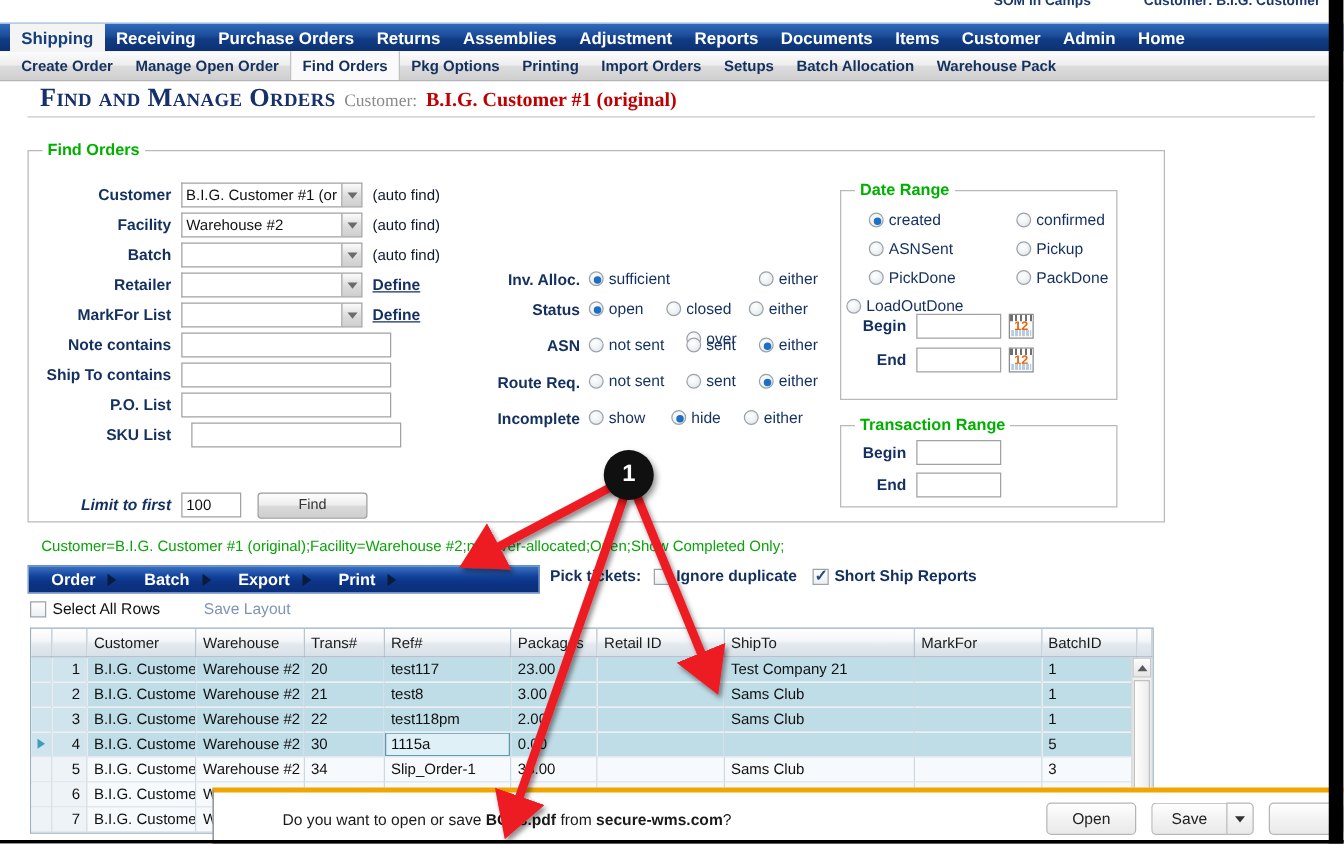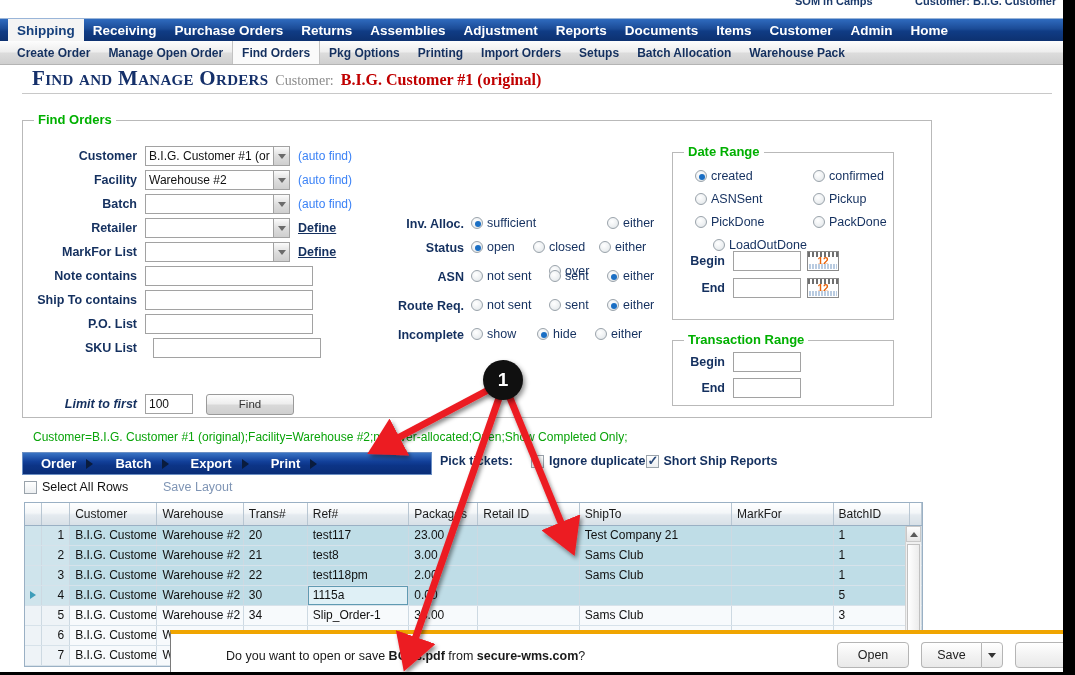--- a/index.html
+++ b/index.html
@@ -141,21 +141,21 @@
     background: linear-gradient(to bottom, #fbfbfb, #dcdcdc 55%, #cfcfcf);
     display: flex; align-items: center; justify-content: center;
     cursor: pointer;
   }
   .combo .arrow::after {
     content: ""; width: 0; height: 0;
     border-left: 4px solid transparent;
     border-right: 4px solid transparent;
     border-top: 5px solid #6b6b6b;
   }
-  .autofind { color: #3b82f6; font-size: 12px; margin-left: 8px; white-space: nowrap; text-align: center; }
+  .autofind { color: #0f172a; font-size: 12px; margin-left: 8px; white-space: nowrap; text-align: center; }
   .define {
     color: #14305f; font-size: 12.5px; font-weight: bold;
     text-decoration: underline; margin-left: 8px; cursor: pointer;
   }
 
   
   .radio-row { position: absolute; display: flex; align-items: center; }
   .radio-row .rlabel {
     color: #14305f; font-weight: bold; font-size: 12.5px;
     text-align: right; padding-right: 7px; white-space: nowrap;
@@ -184,21 +184,21 @@
     margin-right: 5px;
   }
   .cbx.on::after {
     content: "✓"; position: absolute; left: 0px; top: -3px;
     font-size: 13px; color: #2b4a7a; font-weight: bold;
     line-height: 15px; width: 13px; text-align: center;
   }
 
   
   .cal {
-    width: 32px; height: 20px; margin-left: 6px;
+    width: 20px; height: 20px; margin-left: 6px;
     border: 1px solid #8a8a8a; background: #ffffff;
     position: relative; cursor: pointer; flex: 0 0 auto;
   }
   .cal::before {
     content: ""; position: absolute; left: 0; top: 0; right: 0; height: 5px;
     background: repeating-linear-gradient(to right, #6f6f6f 0 2px, #ffffff 2px 4px);
   }
   .cal .num {
     position: absolute; left: 0; right: 0; top: 4px;
     text-align: center; font-size: 10px; font-weight: bold; color: #e8630a;
@@ -599,21 +599,21 @@
           <span class="rtext">Pickup</span>
         </span>
         <span class="ropt" style="position: absolute; left: 22px; top: 62px;">
           <span class="rad"></span>
           <span class="rtext">PickDone</span>
         </span>
         <span class="ropt" style="position: absolute; left: 140px; top: 62px;">
           <span class="rad"></span>
           <span class="rtext">PackDone</span>
         </span>
-        <span class="ropt" style="position: absolute; left: 40px; top: 85px;">
+        <span class="ropt" style="position: absolute; left: 4px; top: 85px;">
           <span class="rad"></span>
           <span class="rtext">LoadOutDone</span>
         </span>
       </div>
 
     <div class="frow" style="left:10px; top:97px;">
       <span class="flabel" style="width:50px;">Begin</span>
       <input class="txt" style="width: 68px;" value="">
       <div class="cal">
         <div class="num">12</div>
@@ -650,21 +650,21 @@
       <span class="tb-item">Batch</span>
       <span class="tb-caret"></span>
       <span class="tb-item">Export</span>
       <span class="tb-caret"></span>
       <span class="tb-item">Print</span>
       <span class="tb-caret"></span>
     </div>
 
   <div class="picktickets">
     <span>Pick tickets:</span>
-    <span id="pt-opts" style="display:flex; margin-left:8px;">
+    <span id="pt-opts" style="display:flex; gap:12px;">
         <span class="pt-opt">
           <span class="cbx"></span>
           <span>Ignore duplicate</span>
         </span>
         <span class="pt-opt">
           <span class="cbx on"></span>
           <span>Short Ship Reports</span>
         </span>
       </span>
   </div>

